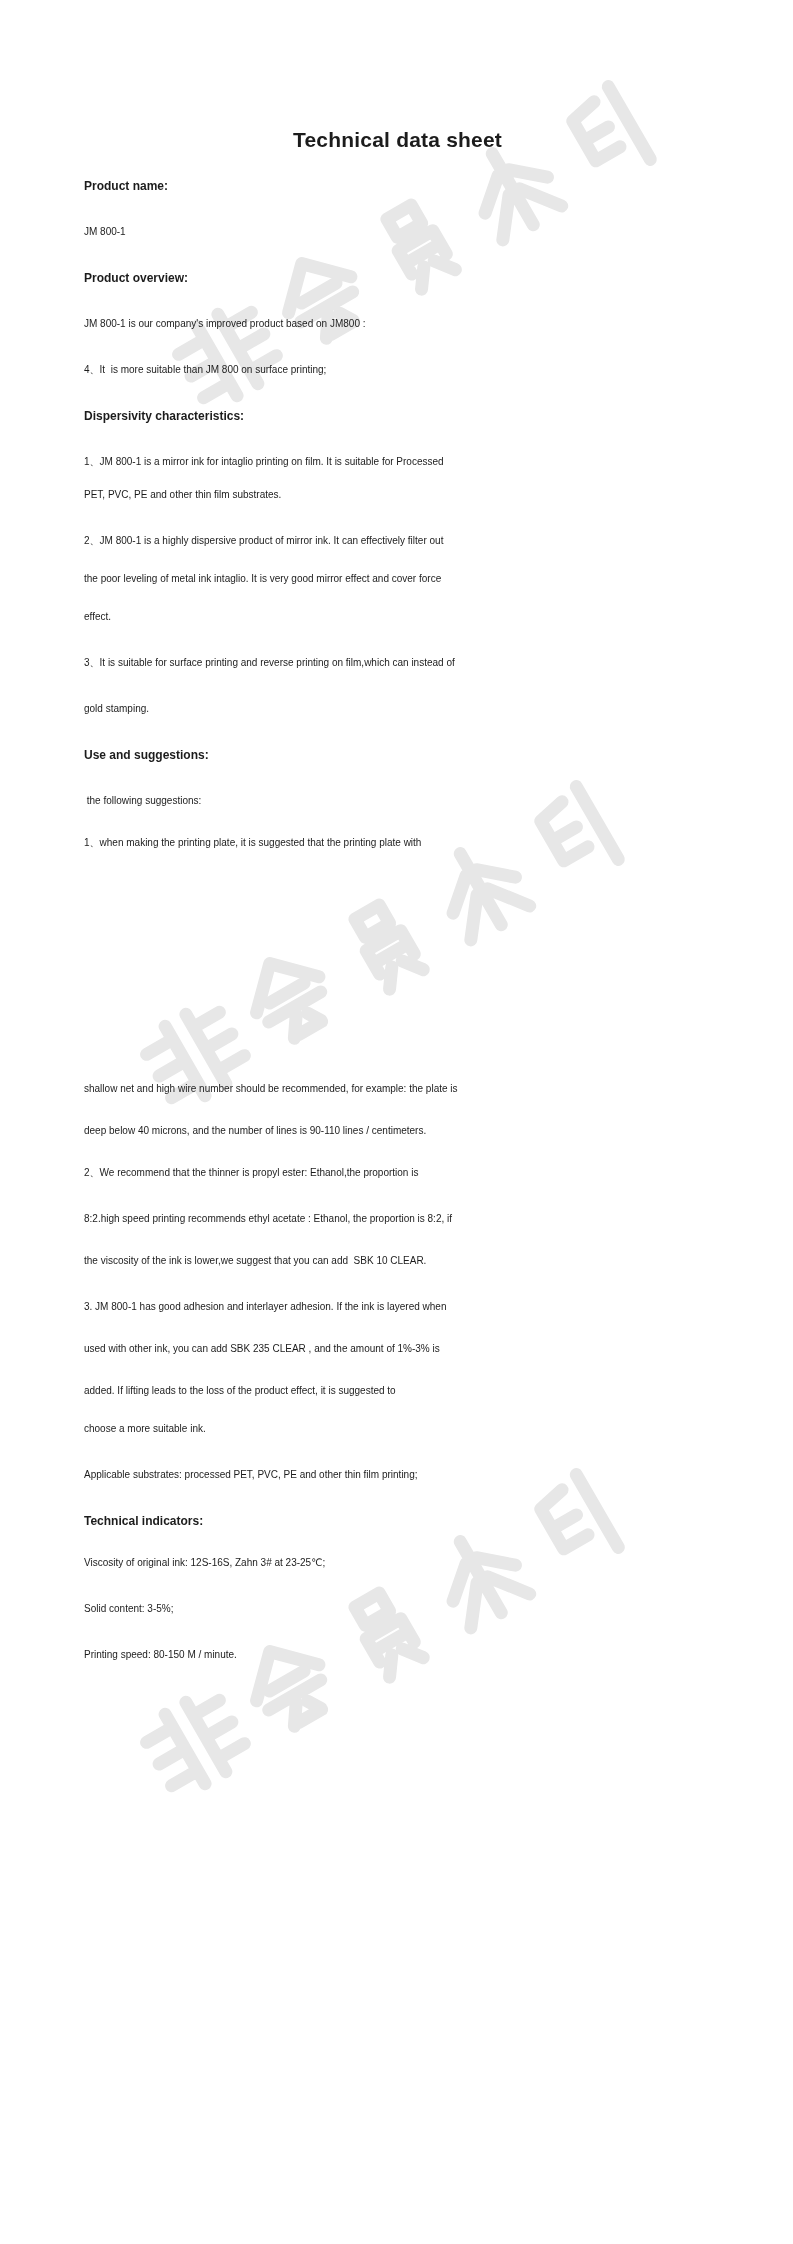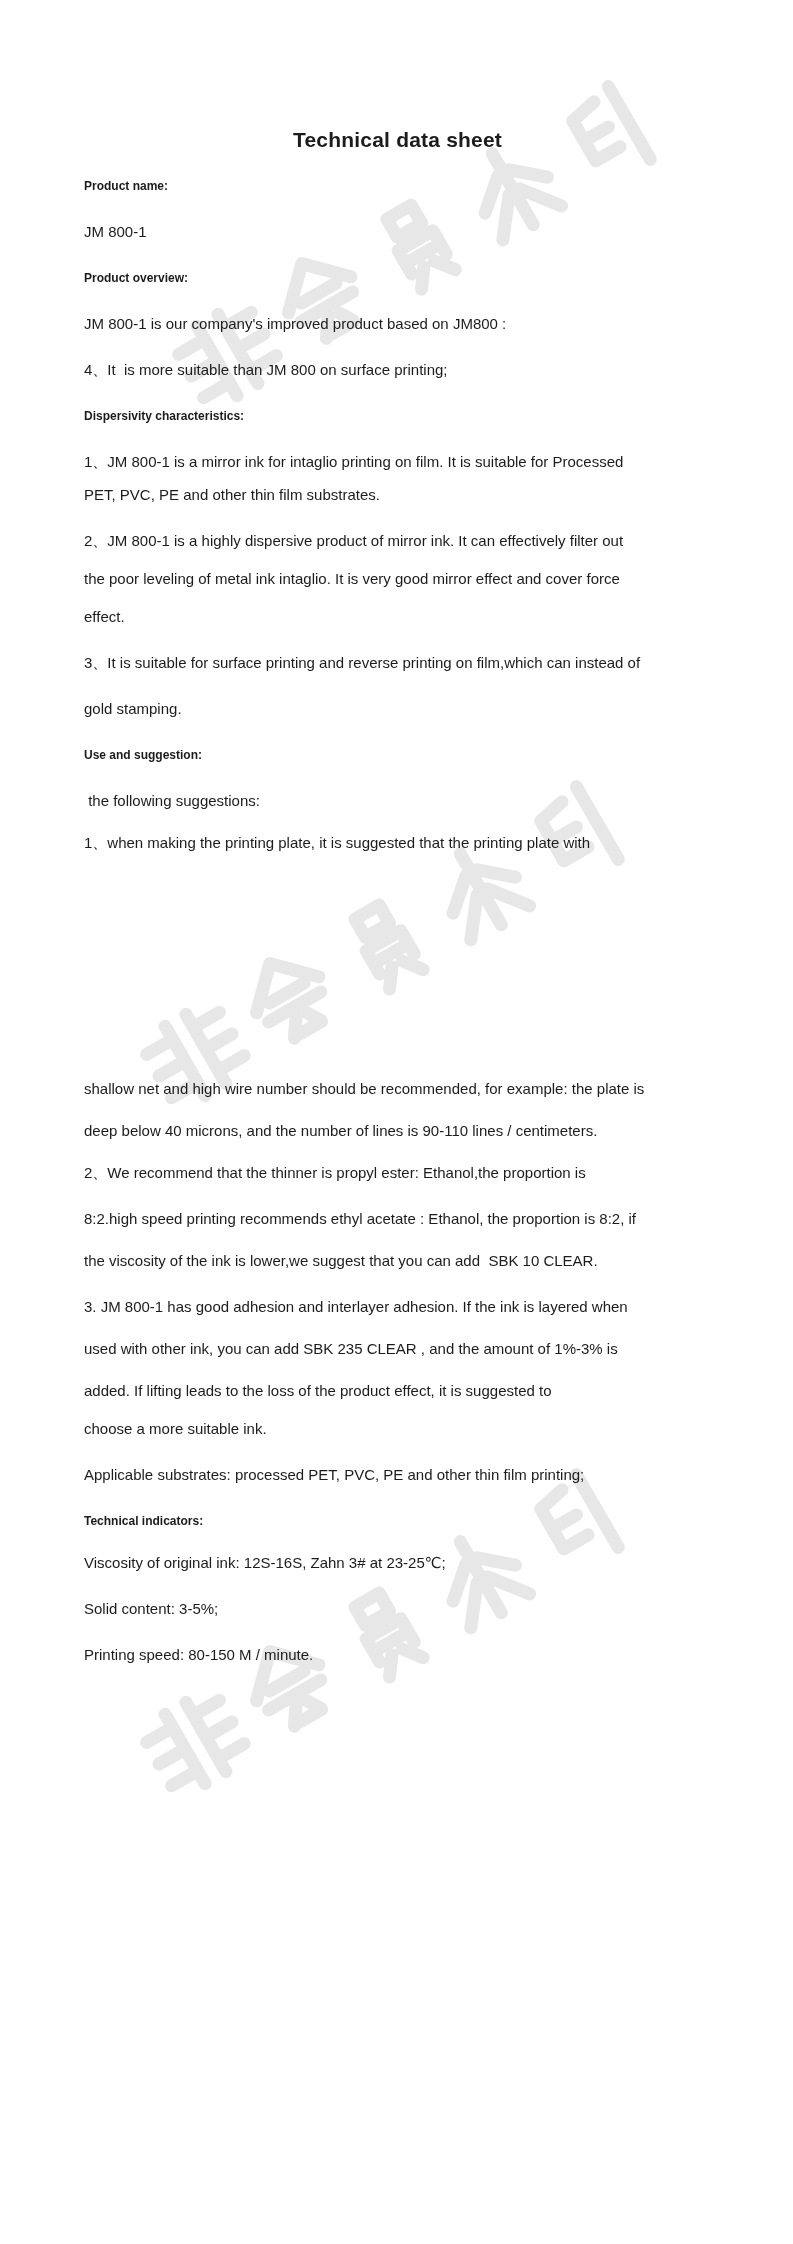--- a/index.html
+++ b/index.html
@@ -31,21 +31,21 @@
   .content {
     position:relative; z-index:2;
     padding:90px 82px 0 84px;
     margin-top:33px;
   }
   .doc-title {
     font-size:21px; font-weight:bold; line-height:34px;
     text-align:center; margin:0 0 14px 0; letter-spacing:0.2px;
   }
   .ln {
-    font-size:15px; line-height:30px; margin:0 0 16px 0;
+    font-size:10px; line-height:30px; margin:0 0 16px 0;
     white-space:pre-wrap;
   }
   .b  { font-weight:bold; font-size:12px; }
   .t3  { margin-bottom:3px; }
   .t8  { margin-bottom:8px; }
   .t12 { margin-bottom:12px; }
   .page-gap { height:200px; }
 </style>
 </head>
 <body>
@@ -115,21 +115,21 @@
     <p class="ln">JM 800-1 is our company's improved product based on JM800 :</p>
     <p class="ln">4、It  is more suitable than JM 800 on surface printing;</p>
     <p class="ln b">Dispersivity characteristics:</p>
     <p class="ln t3">1、JM 800-1 is a mirror ink for intaglio printing on film. It is suitable for Processed</p>
     <p class="ln">PET, PVC, PE and other thin film substrates.</p>
     <p class="ln t8">2、JM 800-1 is a highly dispersive product of mirror ink. It can effectively filter out</p>
     <p class="ln t8">the poor leveling of metal ink intaglio. It is very good mirror effect and cover force</p>
     <p class="ln">effect.</p>
     <p class="ln">3、It is suitable for surface printing and reverse printing on film,which can instead of</p>
     <p class="ln">gold stamping.</p>
-    <p class="ln b">Use and suggestion:</p>
+    <p class="ln b">Use and suggestions:</p>
     <p class="ln t12"> the following suggestions:</p>
     <p class="ln">1、when making the printing plate, it is suggested that the printing plate with</p>
 
     <div class="page-gap"></div>
 
     <p class="ln t12">shallow net and high wire number should be recommended, for example: the plate is</p>
     <p class="ln t12">deep below 40 microns, and the number of lines is 90-110 lines / centimeters.</p>
     <p class="ln">2、We recommend that the thinner is propyl ester: Ethanol,the proportion is</p>
     <p class="ln t12">8:2.high speed printing recommends ethyl acetate : Ethanol, the proportion is 8:2, if</p>
     <p class="ln">the viscosity of the ink is lower,we suggest that you can add  SBK 10 CLEAR.</p>

